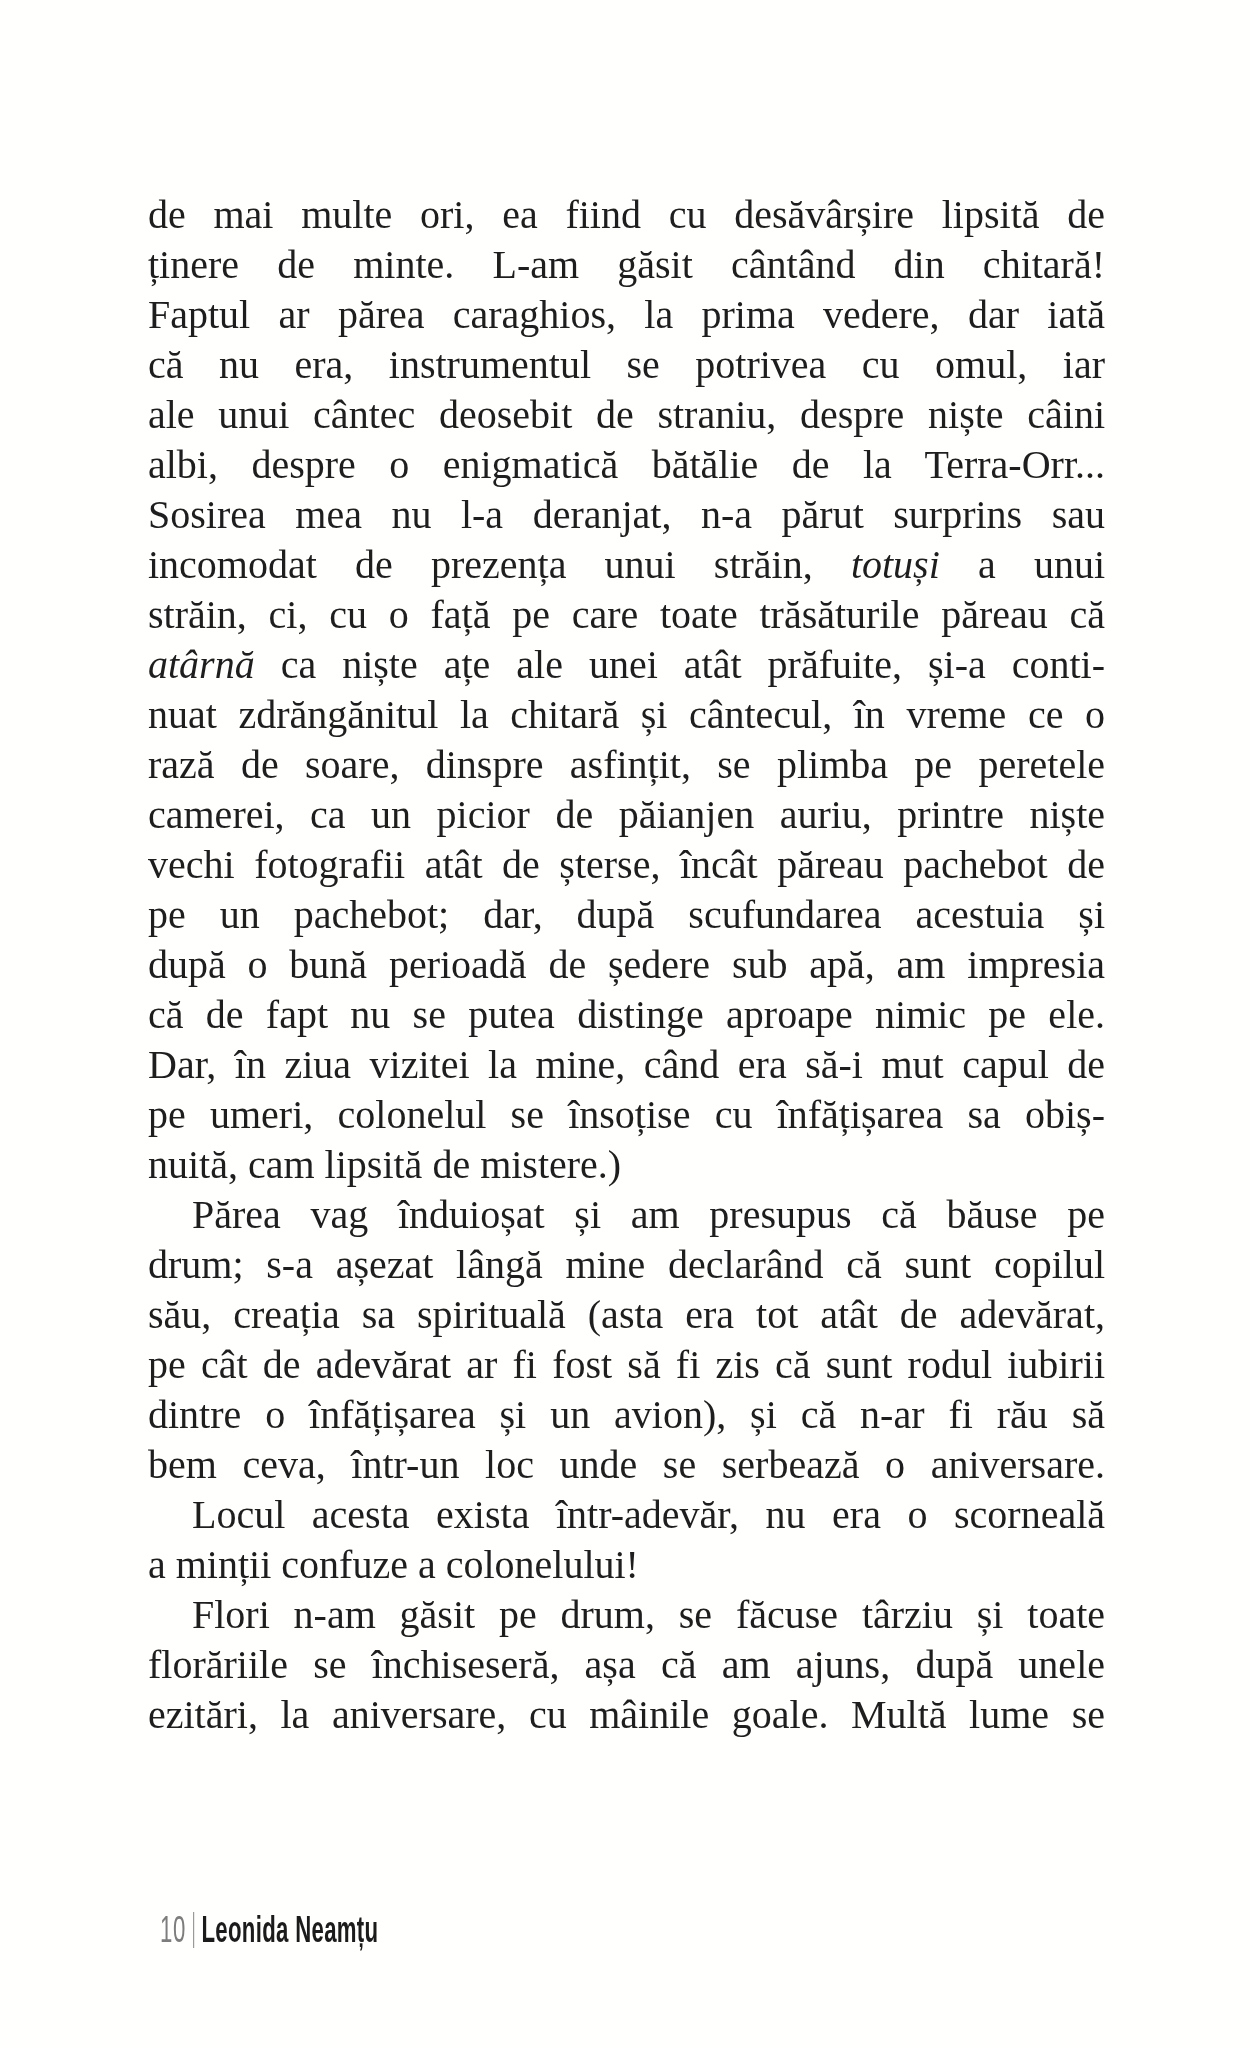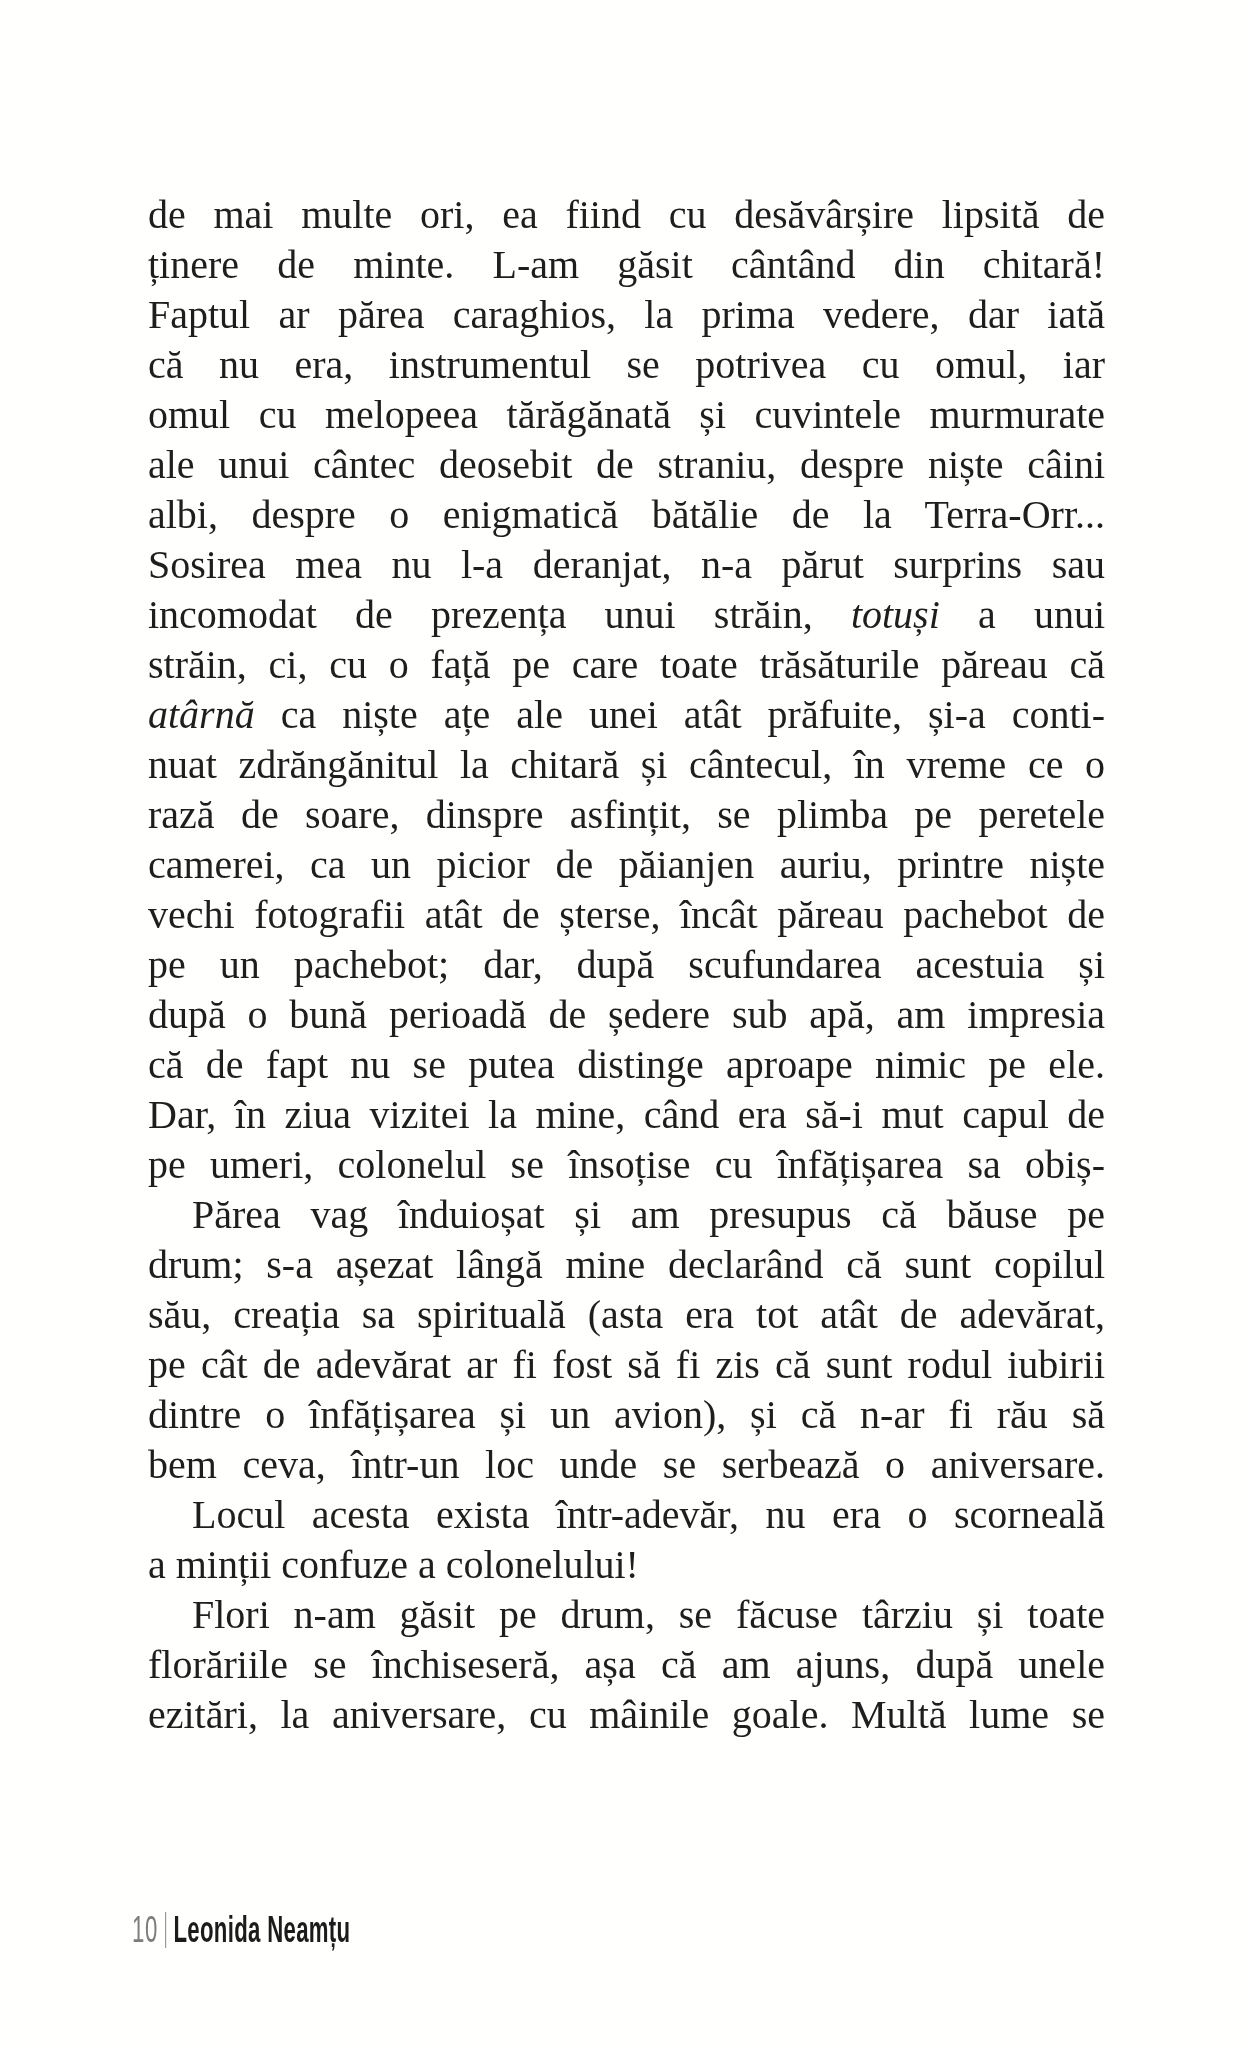--- a/index.html
+++ b/index.html
@@ -33,21 +33,21 @@
   .text-line.no-justify {
     text-align-last: left;
   }
   .text-line.indent {
     text-indent: 44px;
   }
   .text-line em {
   }
   .footer {
     position: absolute;
-    left: 132px;
+    left: 160px;
     top: 1906px;
     height: 48px;
   }
   .footer-inner {
     display: flex;
     align-items: center;
     gap: 12px;
     transform: scaleX(0.60);
     transform-origin: left center;
     font-family: "Liberation Sans", sans-serif;
@@ -74,36 +74,36 @@
 </style>
 </head>
 <body>
 
 <div class="page">
   <div class="text-block" id="text-block">
       <div class="text-line"><span>de mai multe ori, ea fiind cu desăvârșire lipsită de</span></div>
       <div class="text-line"><span>ținere de minte. L-am găsit cântând din chitară!</span></div>
       <div class="text-line"><span>Faptul ar părea caraghios, la prima vedere, dar iată</span></div>
       <div class="text-line"><span>că nu era, instrumentul se potrivea cu omul, iar</span></div>
-      <div class="text-line"><span>omul cu melopeea tărăgănată și cuvintele murmurate</span></div>
       <div class="text-line"><span>ale unui cântec deosebit de straniu, despre niște câini</span></div>
       <div class="text-line"><span>albi, despre o enigmatică bătălie de la Terra-Orr...</span></div>
       <div class="text-line"><span>Sosirea mea nu l-a deranjat, n-a părut surprins sau</span></div>
       <div class="text-line"><span>incomodat de prezența unui străin, </span><em>totuși</em><span> a unui</span></div>
       <div class="text-line"><span>străin, ci, cu o față pe care toate trăsăturile păreau că</span></div>
       <div class="text-line"><em>atârnă</em><span> ca niște ațe ale unei atât prăfuite, și-a conti-</span></div>
       <div class="text-line"><span>nuat zdrăngănitul la chitară și cântecul, în vreme ce o</span></div>
       <div class="text-line"><span>rază de soare, dinspre asfințit, se plimba pe peretele</span></div>
       <div class="text-line"><span>camerei, ca un picior de păianjen auriu, printre niște</span></div>
       <div class="text-line"><span>vechi fotografii atât de șterse, încât păreau pachebot de</span></div>
       <div class="text-line"><span>pe un pachebot; dar, după scufundarea acestuia și</span></div>
       <div class="text-line"><span>după o bună perioadă de ședere sub apă, am impresia</span></div>
       <div class="text-line"><span>că de fapt nu se putea distinge aproape nimic pe ele.</span></div>
       <div class="text-line"><span>Dar, în ziua vizitei la mine, când era să-i mut capul de</span></div>
       <div class="text-line"><span>pe umeri, colonelul se însoțise cu înfățișarea sa obiș-</span></div>
+      <div class="text-line no-justify"><span>nuită, cam lipsită de mistere.)</span></div>
       <div class="text-line indent"><span>Părea vag înduioșat și am presupus că băuse pe</span></div>
       <div class="text-line"><span>drum; s-a așezat lângă mine declarând că sunt copilul</span></div>
       <div class="text-line"><span>său, creația sa spirituală (asta era tot atât de adevărat,</span></div>
       <div class="text-line"><span>pe cât de adevărat ar fi fost să fi zis că sunt rodul iubirii</span></div>
       <div class="text-line"><span>dintre o înfățișarea și un avion), și că n-ar fi rău să</span></div>
       <div class="text-line"><span>bem ceva, într-un loc unde se serbează o aniversare.</span></div>
       <div class="text-line indent"><span>Locul acesta exista într-adevăr, nu era o scorneală</span></div>
       <div class="text-line no-justify"><span>a minții confuze a colonelului!</span></div>
       <div class="text-line indent"><span>Flori n-am găsit pe drum, se făcuse târziu și toate</span></div>
       <div class="text-line"><span>florăriile se închiseseră, așa că am ajuns, după unele</span></div>

